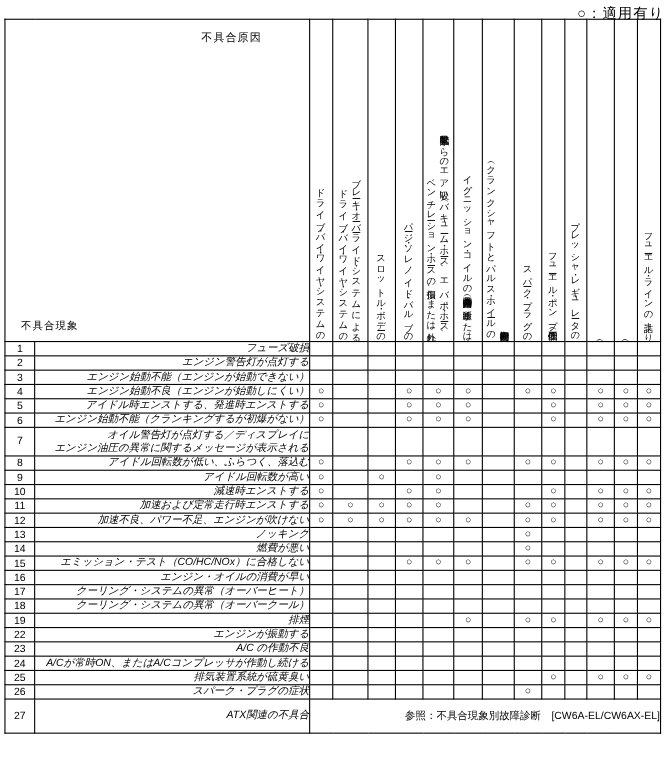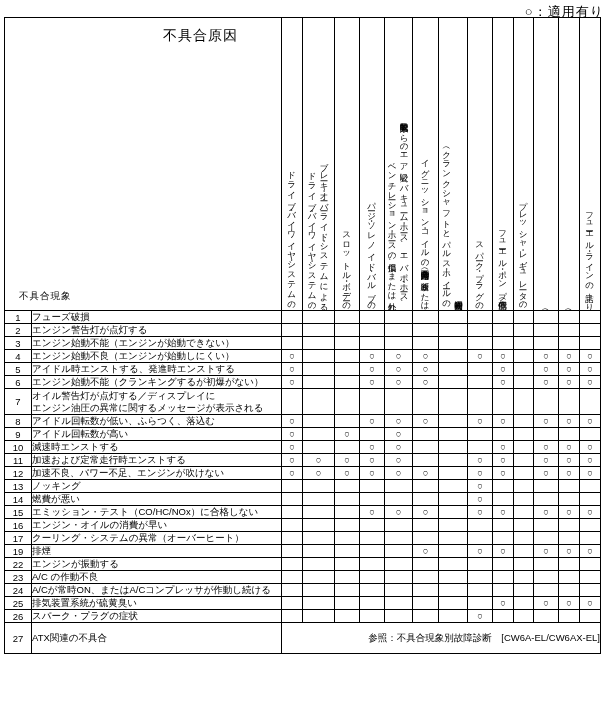--- a/index.html
+++ b/index.html
@@ -12,41 +12,41 @@
     position:absolute; top:3px; right:7px;
     font-size:13px; letter-spacing:1px;
   }
   table.matrix {
     position:absolute; top:17px; left:4px;
     border-collapse:collapse; table-layout:fixed;
   }
   table.matrix td { border:1px solid #000; padding:0; overflow:hidden; }
   td.corner { position:relative; }
   .cause-label {
-    position:absolute; top:9px; right:43px; font-size:14px; letter-spacing:1px;
+    position:absolute; top:9px; right:43px; font-size:10px; letter-spacing:1px;
   }
   .symptom-label {
     position:absolute; bottom:7px; left:14px; font-size:9.5px; letter-spacing:1px;text-align:center;
   }
   td.ch { height:292px; vertical-align:bottom; text-align:center; }
   .vh {
     display:inline-block; writing-mode:vertical-rl;
     height:284px; padding-bottom:3px; vertical-align:bottom;
   }
   .vh .ln {
     height:100%; font-size:8.5px; line-height:12px;
     letter-spacing:0.3px; text-align:end;
   }
   tr.body-row { height:13px; }
   tr.tall-row { height:26px; }
   tr.note-row { height:31px; }
   td.num { text-align:center; font-size:9.5px; }
   td.sym {
     font-size:9.5px; line-height:12px; padding-left:6px;
-    white-space:pre-line; text-align:left;
+    white-space:pre-line; text-align:right;font-style:italic;
   }
   td.mc { text-align:center; font-size:9.5px; line-height:10px; }
   td.note { text-align:right; font-size:9.5px; }
 </style>
 </head>
 <body>
 
 <div class="legend">○：適用有り</div>
 
 <table class="matrix">
@@ -371,20 +371,37 @@
         <td class="mc"></td>
         <td class="mc"></td>
         <td class="mc"></td>
         <td class="mc"></td>
         <td class="mc"></td>
         <td class="mc"></td>
         <td class="mc"></td>
         <td class="mc"></td>
       </tr>
       <tr class="body-row">
+        <td class="num">18</td>
+        <td class="sym">クーリング・システムの異常（オーバークール）</td>
+        <td class="mc"></td>
+        <td class="mc"></td>
+        <td class="mc"></td>
+        <td class="mc"></td>
+        <td class="mc"></td>
+        <td class="mc"></td>
+        <td class="mc"></td>
+        <td class="mc"></td>
+        <td class="mc"></td>
+        <td class="mc"></td>
+        <td class="mc"></td>
+        <td class="mc"></td>
+        <td class="mc"></td>
+      </tr>
+      <tr class="body-row">
         <td class="num">19</td>
         <td class="sym">排煙</td>
         <td class="mc"></td>
         <td class="mc"></td>
         <td class="mc"></td>
         <td class="mc"></td>
         <td class="mc"></td>
         <td class="mc"><span>○</span></td>
         <td class="mc"></td>
         <td class="mc"><span>○</span></td>

